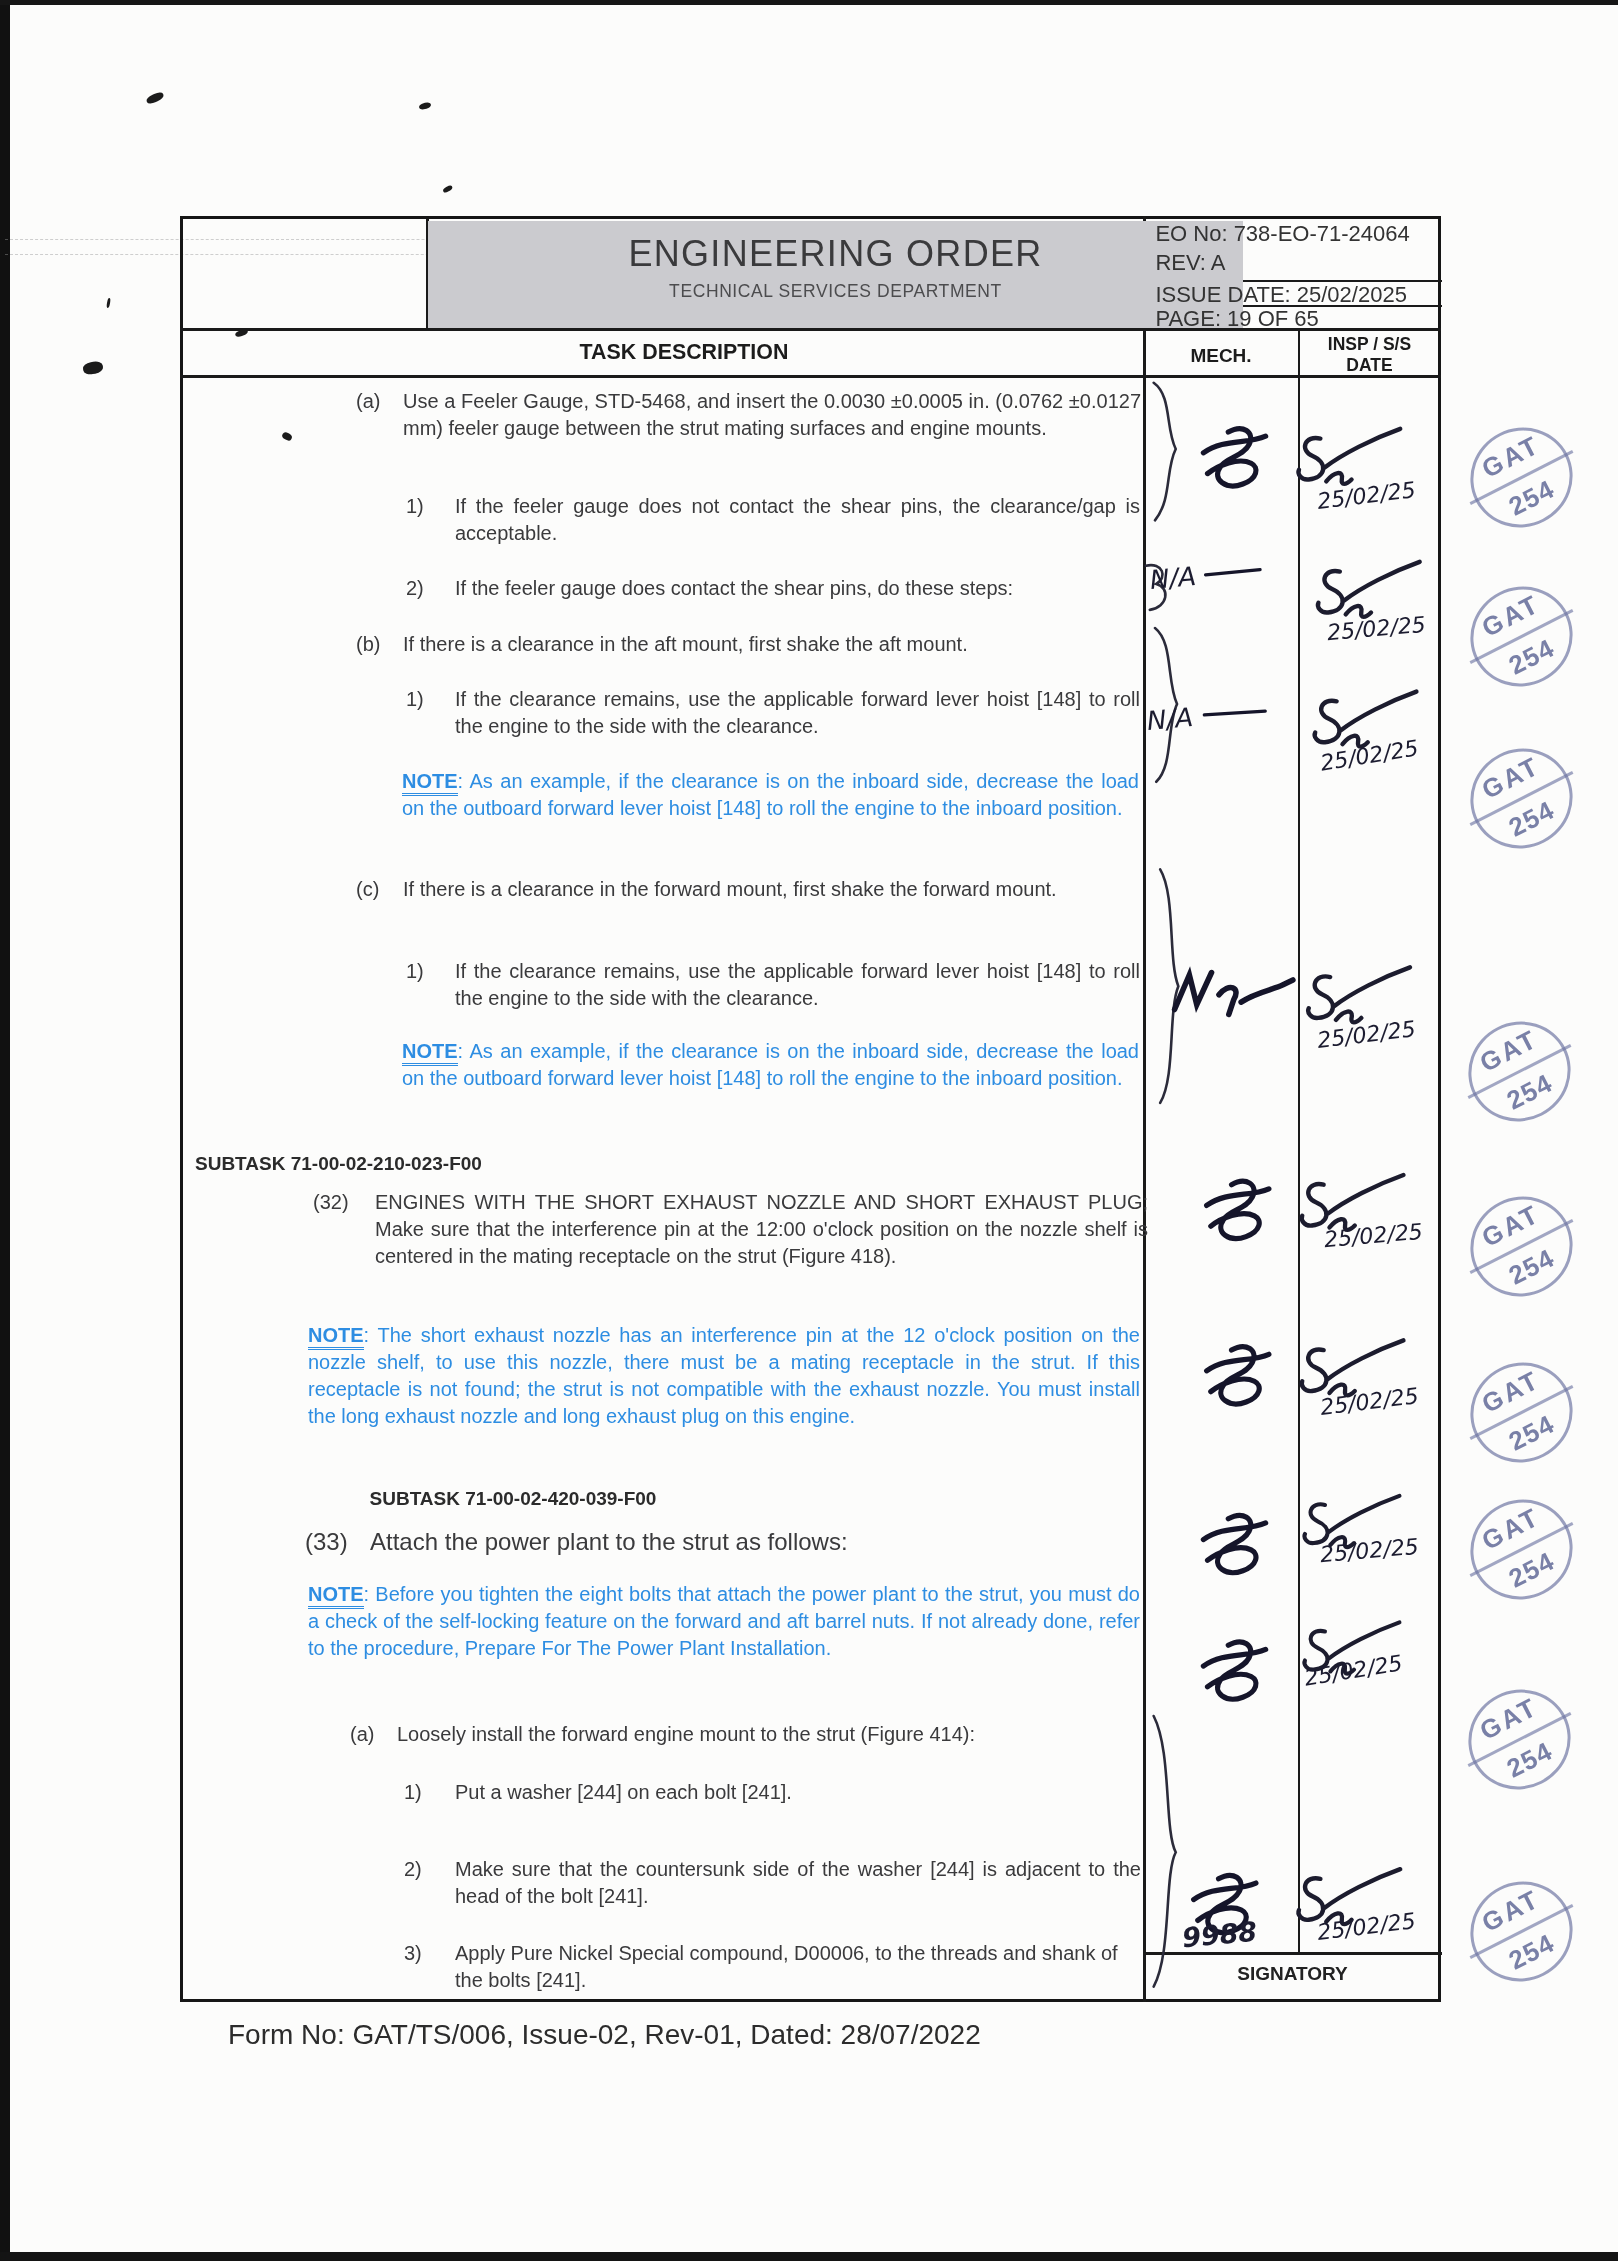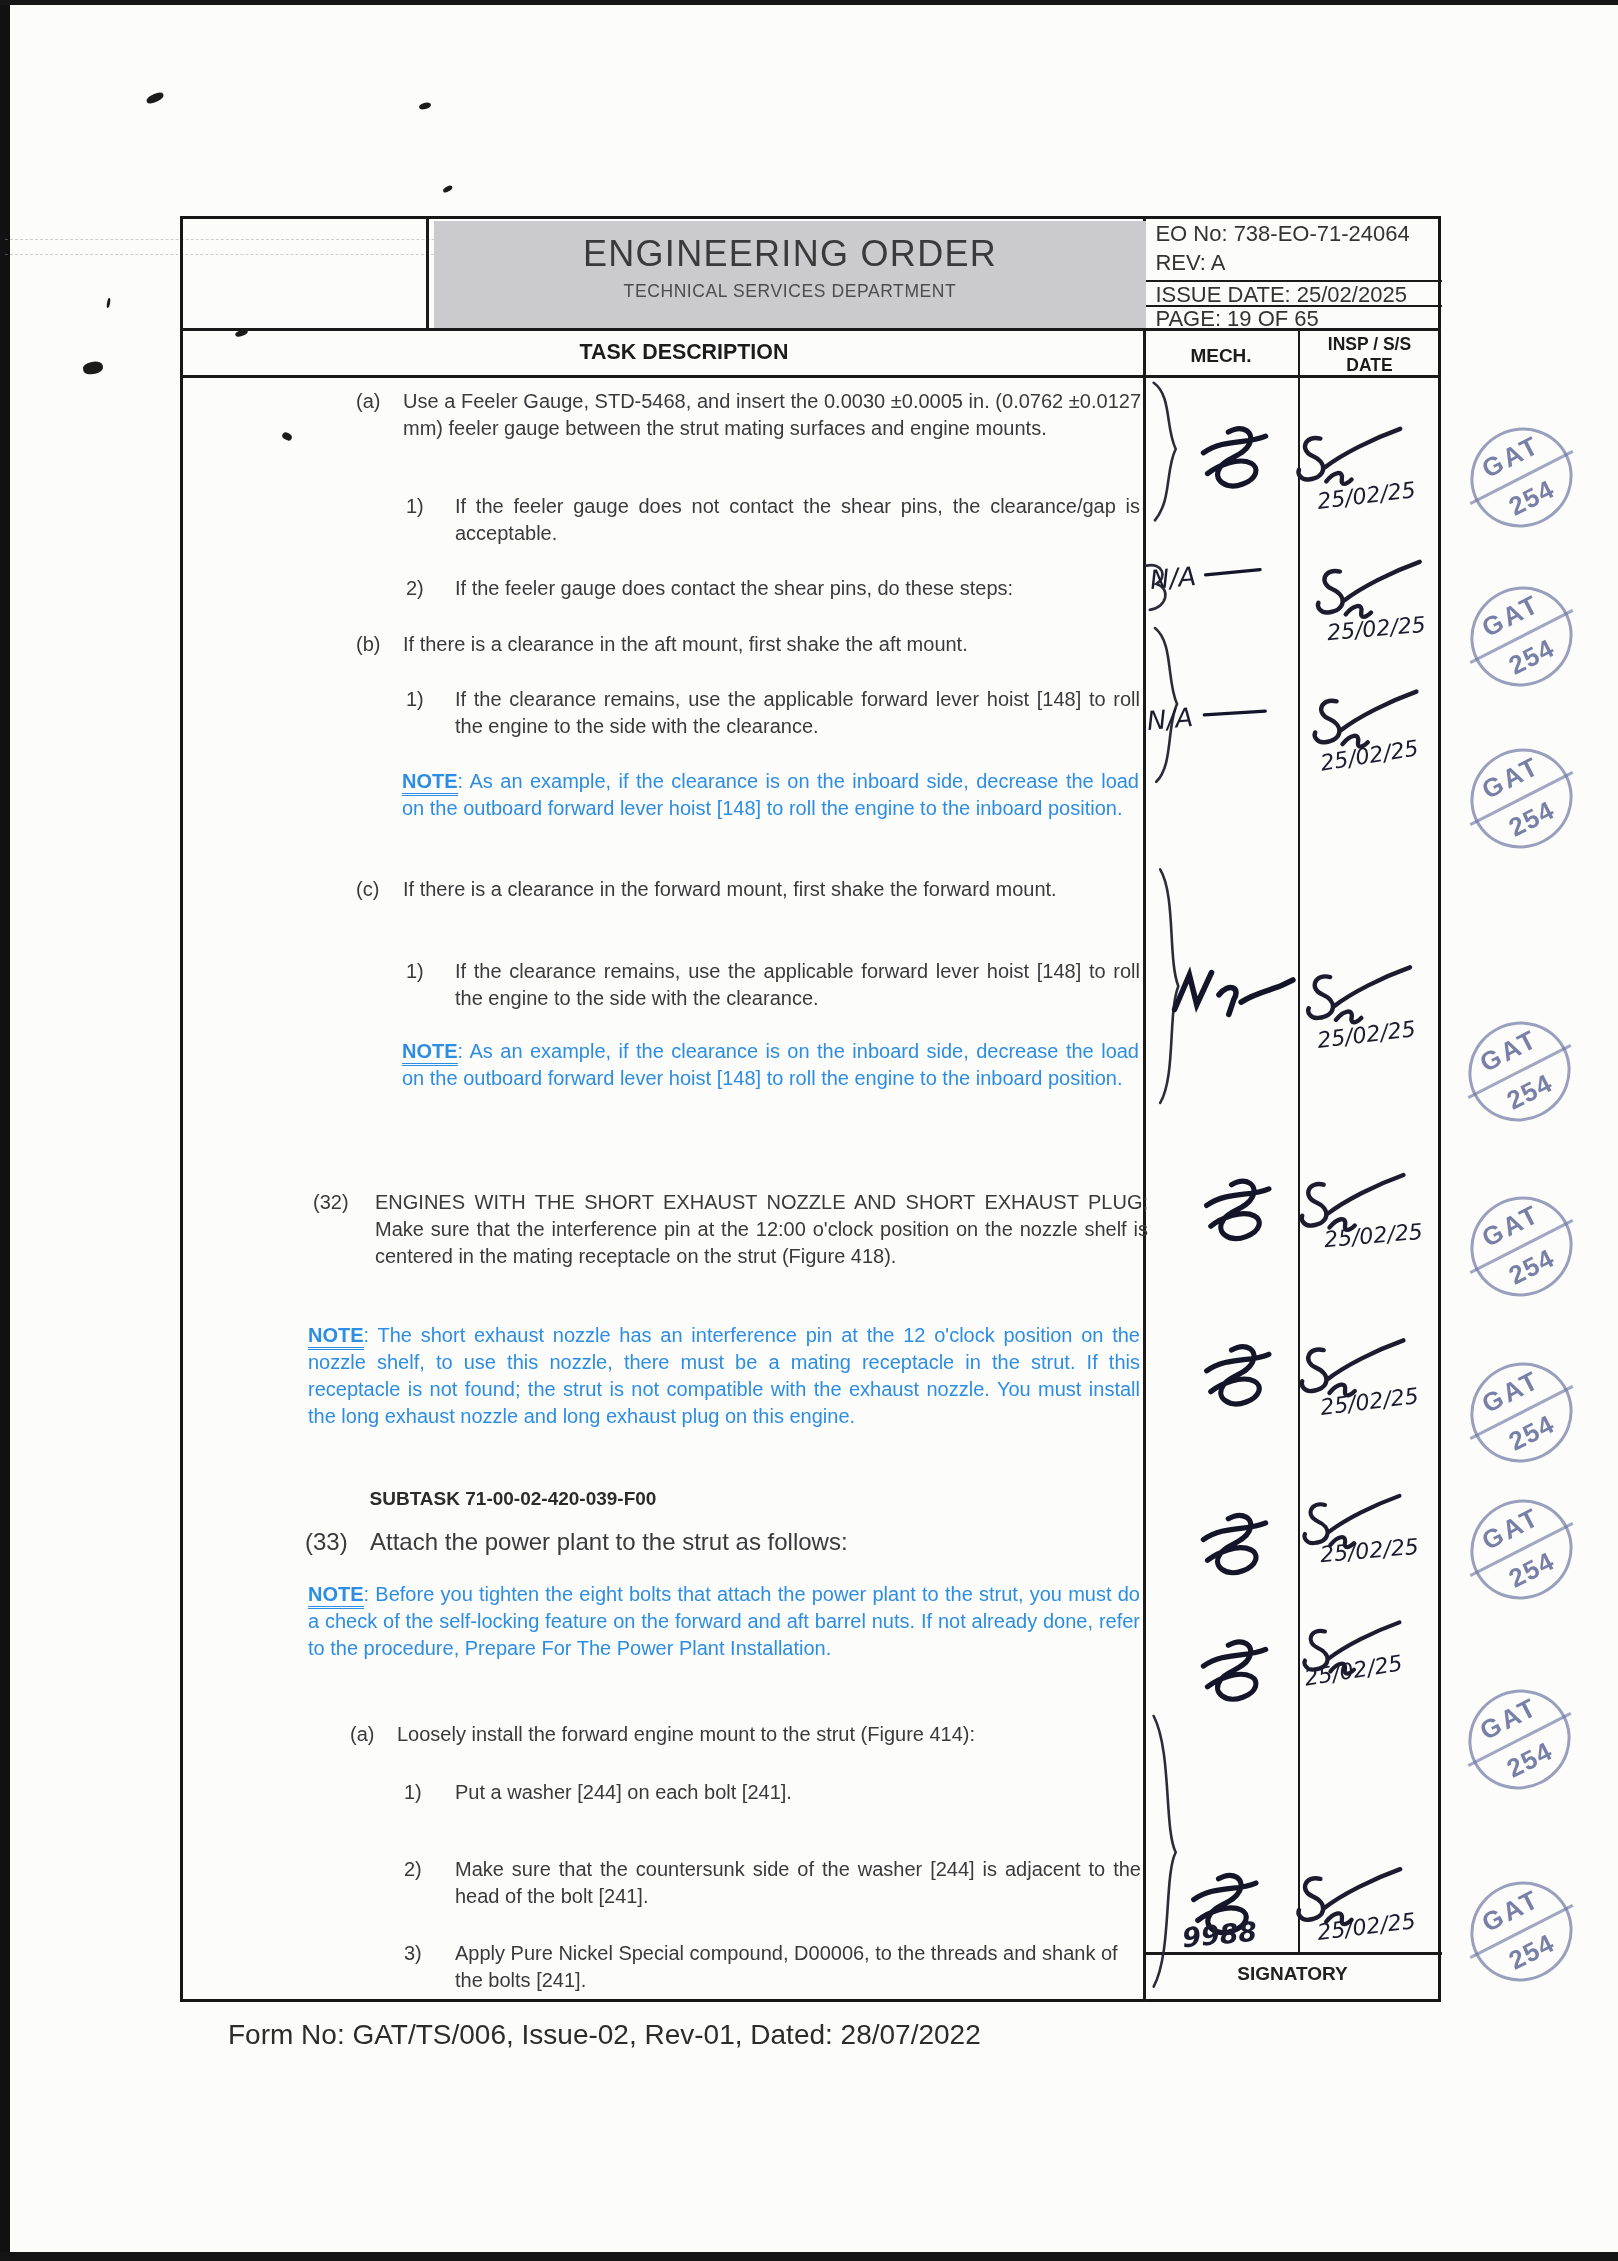--- a/index.html
+++ b/index.html
@@ -16,21 +16,21 @@
   .frame{position:absolute;left:180px;top:216px;width:1261px;height:1786px;
          border:3.2px solid #161616;box-sizing:border-box;}
   .vline,.hline{position:absolute;background:#1a1a1a;}
 
   
   .logo-cell{position:absolute;left:184px;top:219px;width:242px;height:109px;}
   .gmr-row{position:absolute;left:36px;top:11.7px;display:flex;align-items:center;gap:10.4px;}
   .gmr-text{font-size:44px;font-weight:bold;color:#1c2340;letter-spacing:0.6px;}
   .aero-text{position:absolute;left:34px;top:70px;font-size:27px;font-weight:bold;
              font-style:italic;color:#4a4a1e;letter-spacing:0.6px;}
-  .title-cell{position:absolute;left:428px;top:221px;width:712px;height:107px;background:#cbcbcf;margin-left:6px;}
+  .title-cell{position:absolute;left:428px;top:221px;width:815px;height:107px;background:#cbcbcf;}
   .eo-title{position:absolute;left:0;right:0;top:11.7px;text-align:center;font-size:36px;
             color:#3a3a3c;letter-spacing:1.3px;}
   .eo-subtitle{position:absolute;left:0;right:0;top:60px;text-align:center;font-size:17.5px;
                color:#4c4c4e;letter-spacing:0.6px;}
   .info-cell{position:absolute;left:1145px;top:216px;width:295px;height:114px;font-size:22px;color:#333;}
   .info-cell .ln{position:absolute;left:10.4px;white-space:nowrap;}
 
   .colhdr{position:absolute;font-weight:bold;color:#1c1c1c;text-align:center;}
 
   
@@ -139,20 +139,23 @@
     <span class="lbl">(c)</span>
     <span class="txt">If there is a clearance in the forward mount, first shake the forward mount.</span>
   </div>
   <div class="para" style="left:406px;top:958px;width:734px;--lw:49px;">
     <span class="lbl">1)</span>
     <span class="txt">If the clearance remains, use the applicable forward lever hoist [148] to roll the engine to the side with the clearance.</span>
   </div>
   <div class="note" style="left:402px;top:1038px;width:737px;">
     <span class="nlbl">NOTE</span><span>: As an example, if the clearance is on the inboard side, decrease the load on the outboard forward lever hoist [148] to roll the engine to the inboard position.</span>
   </div>
+  <div class="para subtask" style="left:195px;top:1150px;width:636px;">
+    <span class="txt" style="text-align:left;">SUBTASK 71-00-02-210-023-F00</span>
+  </div>
   <div class="para" style="left:305px;top:1189px;width:835px;margin-left:8px;--lw:62px;">
     <span class="lbl">(32)</span>
     <span class="txt">ENGINES WITH THE SHORT EXHAUST NOZZLE AND SHORT EXHAUST PLUG; Make sure that the interference pin at the 12:00 o'clock position on the nozzle shelf is centered in the mating receptacle on the strut (Figure 418).</span>
   </div>
   <div class="note" style="left:308px;top:1322px;width:832px;">
     <span class="nlbl">NOTE</span><span>: The short exhaust nozzle has an interference pin at the 12 o'clock position on the nozzle shelf, to use this nozzle, there must be a mating receptacle in the strut. If this receptacle is not found; the strut is not compatible with the exhaust nozzle. You must install the long exhaust nozzle and long exhaust plug on this engine.</span>
   </div>
   <div class="para subtask" style="left:195px;top:1485px;width:636px;">
     <span class="txt" style="text-align:center;">SUBTASK 71-00-02-420-039-F00</span>
   </div>

